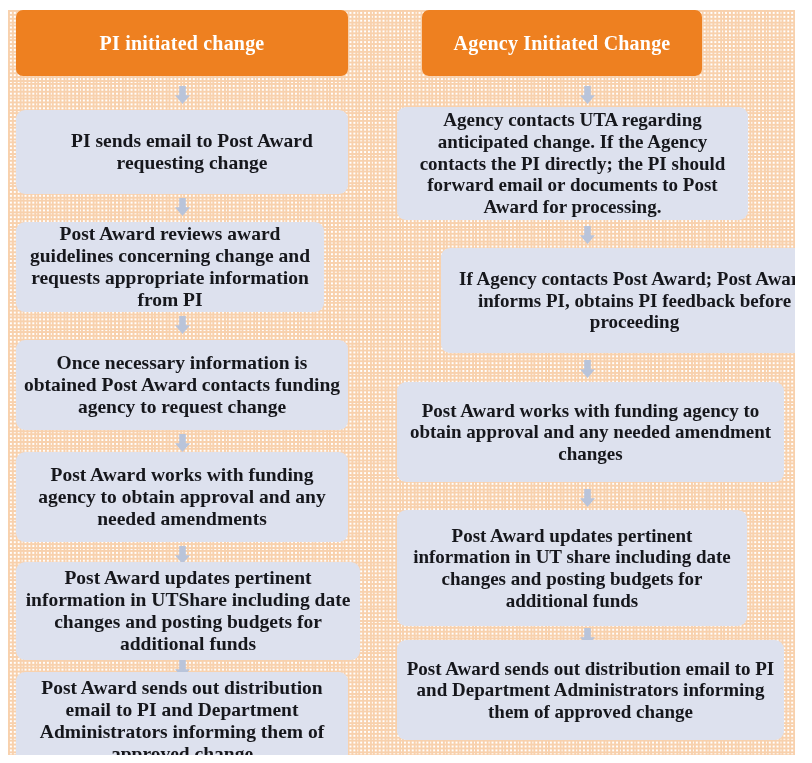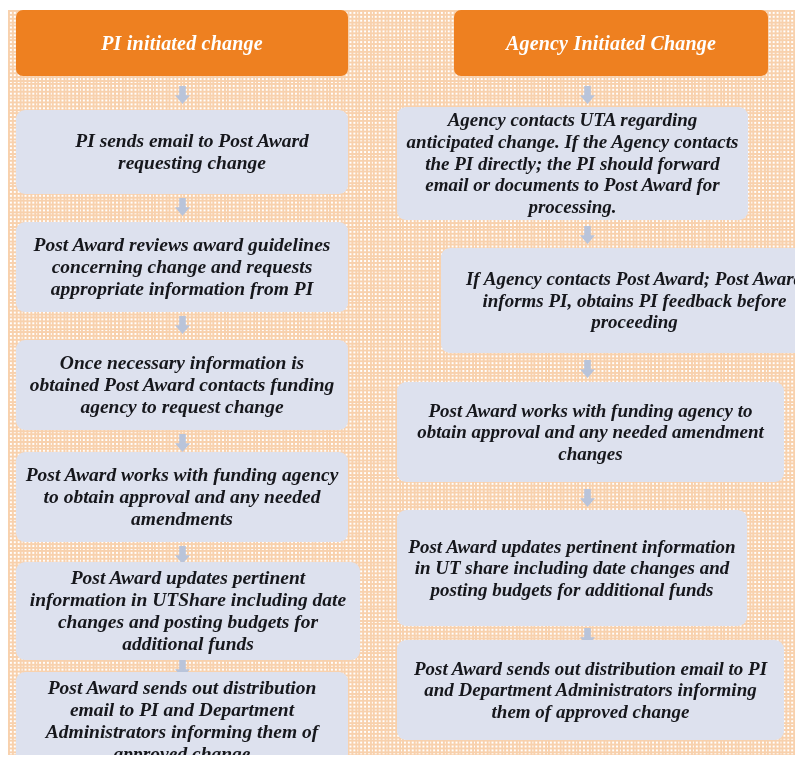--- a/index.html
+++ b/index.html
@@ -13,21 +13,20 @@
     overflow: hidden;
     font-family: "Liberation Serif", "DejaVu Serif", serif;
   }
 
   #canvas {
     position: relative;
     width: 812px;
     height: 763px;
     background: #7dd3fc;
     overflow: hidden;
-    font-style: italic;
   }
 
   
   #gridbg {
     position: absolute;
     left: 8px;
     top: 10px;
     width: 787px;
     height: 745px;
     background-color: #ffffff;
@@ -150,21 +149,21 @@
     </div>
 
     <div class="arrow" style="left:167px; top:86px;"></div>
 
     <div class="node step-node" style="left:8px; top:110px; width:332px; height:84px;padding-left:28px;">
       <span class="node-text">PI sends email to Post Award requesting change</span>
     </div>
 
     <div class="arrow" style="left:167px; top:198px;"></div>
 
-    <div class="node step-node" style="left:8px; top:222px; width:332px; height:90px;">
+    <div class="node step-node" style="left:8px; top:222px; width:308px; height:90px;">
       <span class="node-text">Post Award reviews award guidelines concerning change and requests appropriate information from PI</span>
     </div>
 
     <div class="arrow" style="left:167px; top:316px;"></div>
 
     <div class="node step-node" style="left:8px; top:340px; width:332px; height:90px;">
       <span class="node-text">Once necessary information is obtained Post Award contacts funding agency to request change</span>
     </div>
 
     <div class="arrow" style="left:167px; top:434px;"></div>
@@ -182,21 +181,21 @@
     <div class="arrow" style="left:167px; top:660px;"></div>
 
     <div class="node step-node" style="left:8px; top:672px; width:332px; height:98px;">
       <span class="node-text">Post Award sends out distribution email to PI and Department Administrators informing them of approved change</span>
     </div>
 
   </div>
 
   <div class="column" id="col-right">
 
-    <div class="node header-node" style="left:25px; top:10px; width:314px; height:66px;margin-left:32px;">
+    <div class="node header-node" style="left:25px; top:10px; width:280px; height:66px;">
       <span class="node-text">Agency Initiated Change</span>
     </div>
 
     <div class="arrow" style="left:183px; top:86px;"></div>
 
     <div class="node step-node rsz" style="left:0px; top:107px; width:351px; height:113px;">
       <span class="node-text">Agency contacts UTA regarding anticipated change. If the Agency contacts the PI directly; the PI should forward email or documents to Post Award for processing.</span>
     </div>
 
     <div class="arrow" style="left:183px; top:226px;"></div>

